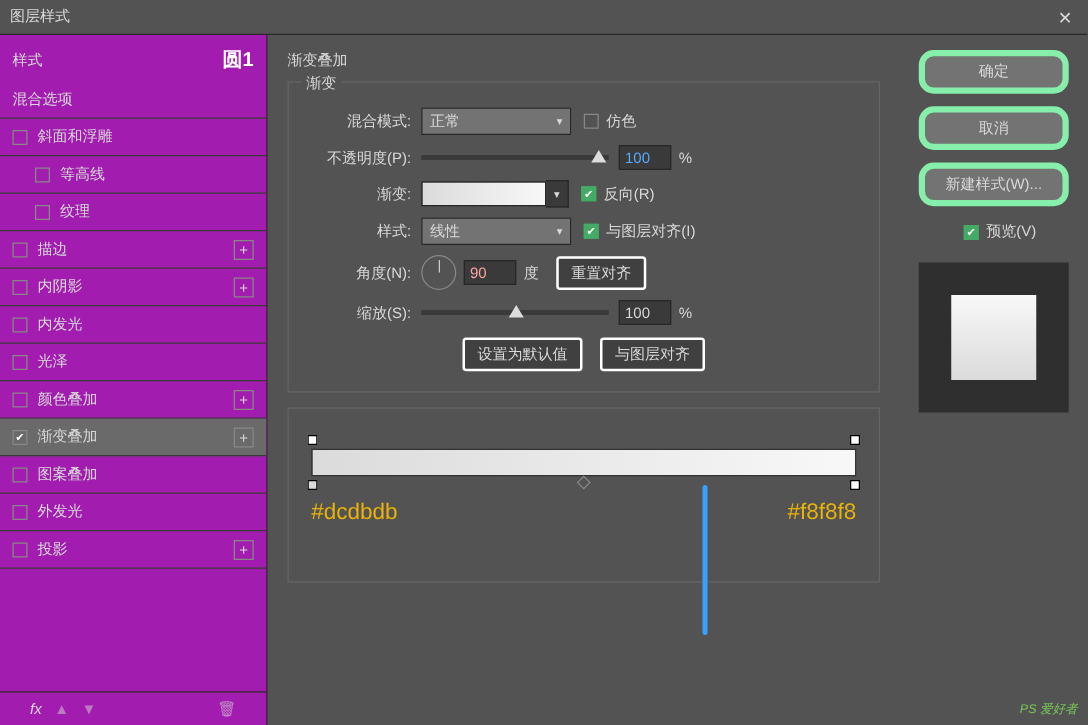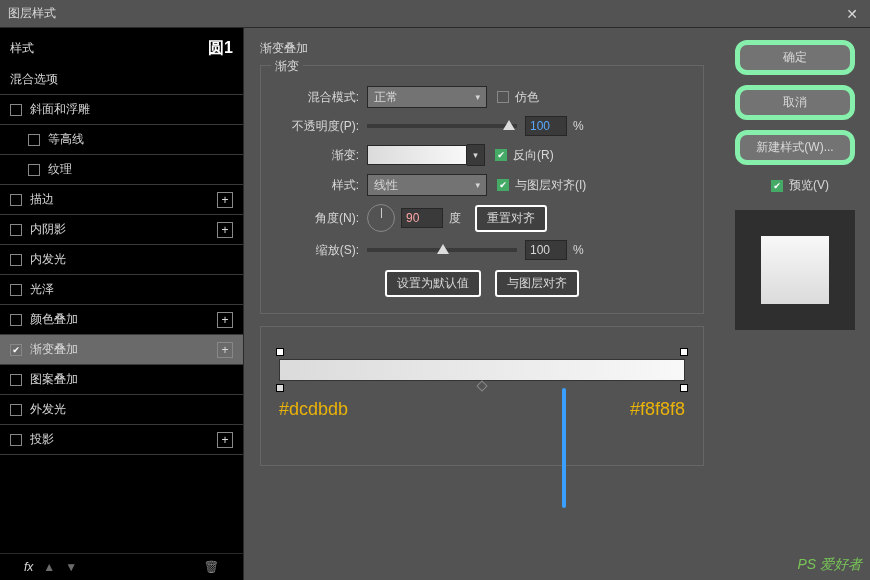--- a/index.html
+++ b/index.html
@@ -1,21 +1,21 @@
 <!DOCTYPE html>
 <html><head>
 <meta charset="utf-8">
 <style>
 * { box-sizing: border-box; margin: 0; padding: 0; font-family: "Microsoft YaHei", Arial, sans-serif; font-size: 12px; color: #d8d8d8; }
 body { background: #535353; width: 870px; height: 580px; position: relative; overflow: hidden; }
 .titlebar { height: 28px; background: #535353; border-bottom: 1px solid #2a2a2a; display: flex; align-items: center; padding: 0 8px; }
 .titlebar .title { flex: 1; }
 .titlebar .close { width: 20px; text-align: center; font-size: 14px; cursor: pointer; }
 .content { display: flex; height: calc(580px - 28px); }
-.sidebar { width: 244px; background: #000000; display: flex; flex-direction: column; border-right: 1px solid #2a2a2a; }
+.sidebar { width: 214px; background: #a21caf; display: flex; flex-direction: column; border-right: 1px solid #2a2a2a; }
 .sidebar-header { padding: 10px 10px 6px 10px; display: flex; justify-content: space-between; align-items: center; }
 .sidebar-header .label-cn { display: block; }
 .sidebar-header .label-big { font-size: 16px; color: #fff; font-weight: bold; }
 .sidebar-row { display: flex; align-items: center; padding: 6px 10px; border-bottom: 1px solid #3a3a3a; }
 .sidebar-row.selected { background: #6a6a6a; }
 .sidebar-row .cb { width: 12px; height: 12px; border: 1px solid #888; margin-right: 8px; display: flex; align-items: center; justify-content: center; }
 .sidebar-row .cb.on::after { content: "✔"; font-size: 9px; color: #fff; }
 .sidebar-row .indent { margin-left: 18px; }
 .sidebar-row .lbl { flex: 1; }
 .sidebar-row .plus { width: 16px; height: 16px; border: 1px solid #888; display: flex; align-items: center; justify-content: center; font-size: 12px; }
@@ -50,21 +50,21 @@
 .stop-top { position: absolute; top: -12px; width: 8px; height: 8px; background: #fff; border: 1px solid #000; }
 .stop-bot { position: absolute; bottom: -12px; width: 8px; height: 8px; border: 1px solid #000; }
 .stop-diamond { position: absolute; bottom: -10px; width: 8px; height: 8px; transform: rotate(45deg); border: 1px solid #888; background: #535353; }
 .hex-labels { display: flex; justify-content: space-between; margin-top: 10px; padding: 0 4px; }
 .hex-labels span { font-size: 18px; color: #eab308; }
 .rightpanel { width: 150px; padding: 12px 10px; display: flex; flex-direction: column; gap: 10px; align-items: center; position: relative; }
 .rightpanel .btn { width: 120px; text-align: center; }
 .preview-check { display: flex; align-items: center; margin-top: 2px; }
 .preview-box { width: 120px; height: 120px; background: #2f2f2f; display: flex; align-items: center; justify-content: center; margin-top: 6px; }
 .preview-inner { width: 68px; height: 68px; background: linear-gradient(180deg, #f8f8f8, #dcdbdb); }
-.watermark { position: absolute; bottom: 6px; right: 8px; font-size: 14px; color: #7ed957; opacity: 0.85; font-style: italic; }
+.watermark { position: absolute; bottom: 6px; right: 8px; font-size: 10px; color: #7ed957; opacity: 0.85; font-style: italic; }
 .scrollbar { position: absolute; right: 154px; top: 360px; width: 4px; height: 120px; background: #3aa0ff; border-radius: 2px; }
 </style>
 </head>
 <body>
 
 <div class="titlebar">
   <span class="title">图层样式</span>
   <span class="close">✕</span>
 </div>
 

